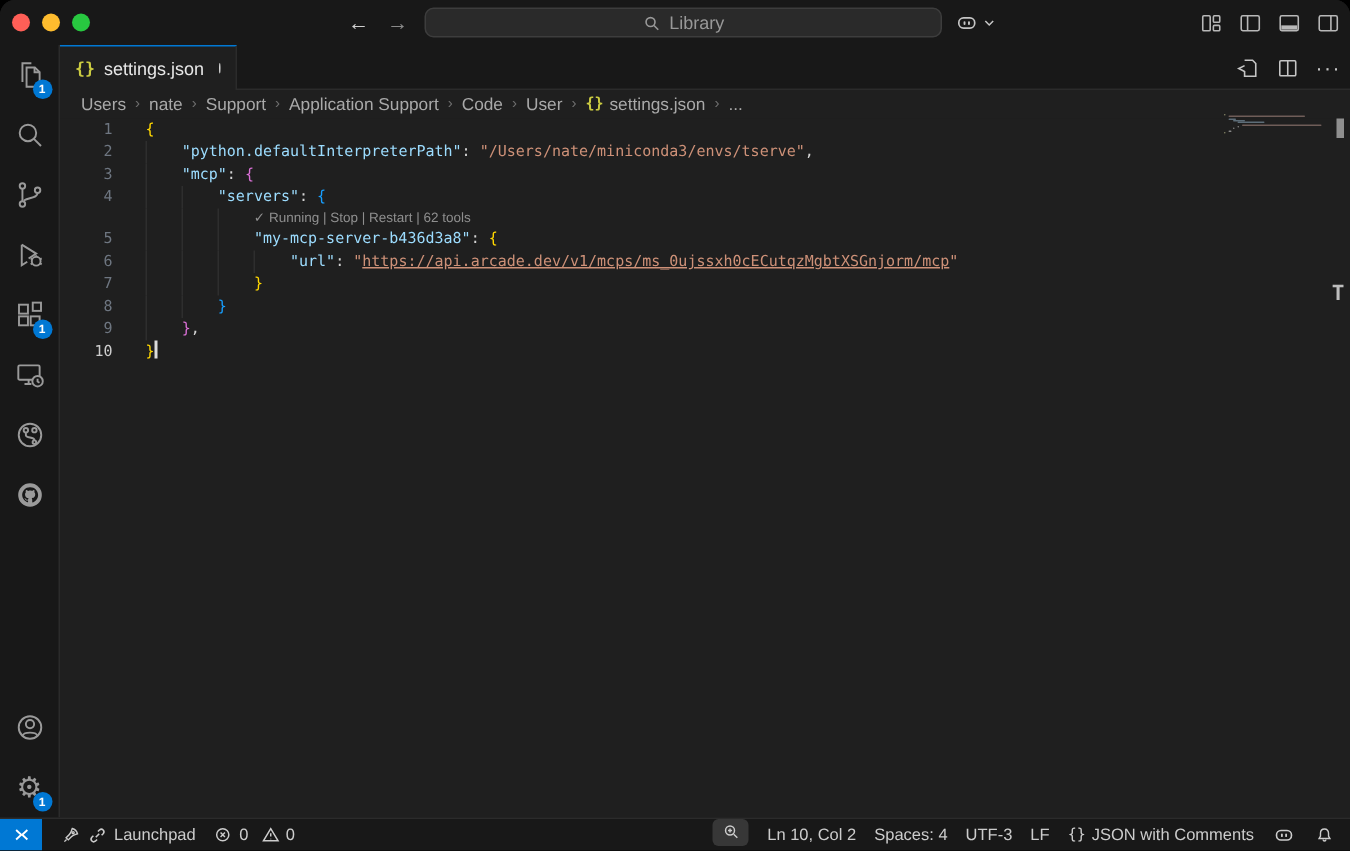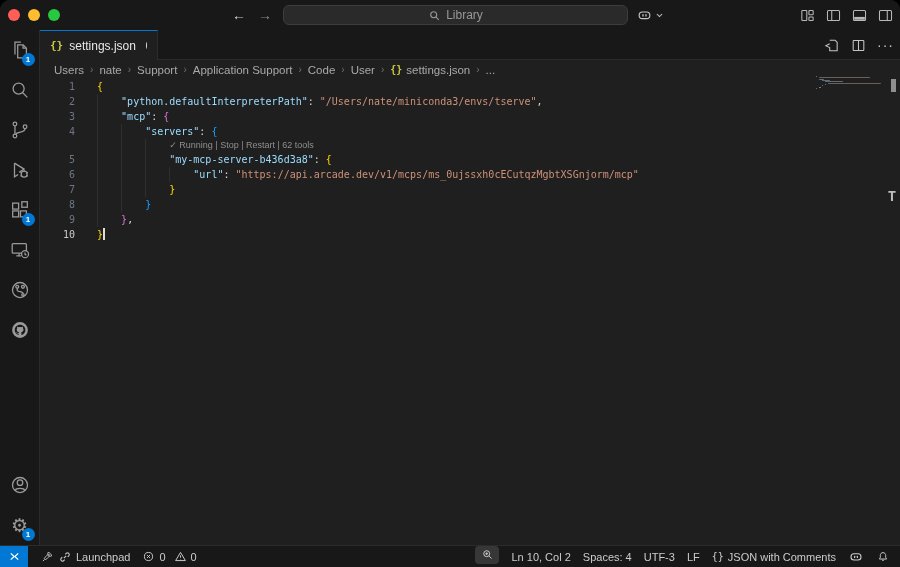--- a/index.html
+++ b/index.html
@@ -41,21 +41,21 @@
 
   
   .editor { position:absolute; left:40px; top:79px; width:860px; height:466px; background:#1f1f1f; font-family:"DejaVu Sans Mono", monospace; font-size:10px; }
   .cline { position:relative; height:15px; line-height:15px; display:flex; white-space:pre; }
   .cline.lens { height:13px; line-height:13px; }
   .ln { width:35px; text-align:right; color:#6e7681; flex:none; }
   .ln.active { color:#cccccc; }
   .ccontent { padding-left:22px; color:#d4d4d4; }
   .codelens { color:#8f8f8f; font-size:9px; font-family:"Liberation Sans", sans-serif; }
   .guide { position:absolute; top:0; width:1px; height:100%; background:#2e2e2e; }
-  .tok-key{color:#9cdcfe}.tok-str{color:#ce9178}.tok-link{color:#ce9178;}
+  .tok-key{color:#9cdcfe}.tok-str{color:#ce9178}.tok-link{color:#ce9178;text-decoration:underline}
   .tok-b1{color:#ffd700}.tok-b2{color:#da70d6}.tok-b3{color:#179fff}.tok-pl{color:#d4d4d4}
   .cursor { display:inline-block; width:2px; height:12px; background:#dcdcdc; vertical-align:-2px; }
 
   .minimap { position:absolute; right:14px; top:-3px; width:70px; }
   .mm-line { height:1px; margin-bottom:0.35px; border-radius:0.5px; }
   .ruler-cursor { position:absolute; right:4px; top:0px; width:5px; height:13px; background:#8f8f8f; }
   .ruler-t { position:absolute; right:1px; top:110px; width:14px; height:14px; color:#bdbdbd; font-size:14px; font-weight:bold; text-align:center; line-height:14px; }
 
   
   .statusbar { position:absolute; left:0; bottom:0; width:900px; height:22px; background:#181818; border-top:1px solid #2b2b2b; display:flex; align-items:center; color:#cccccc; font-size:11px; }

